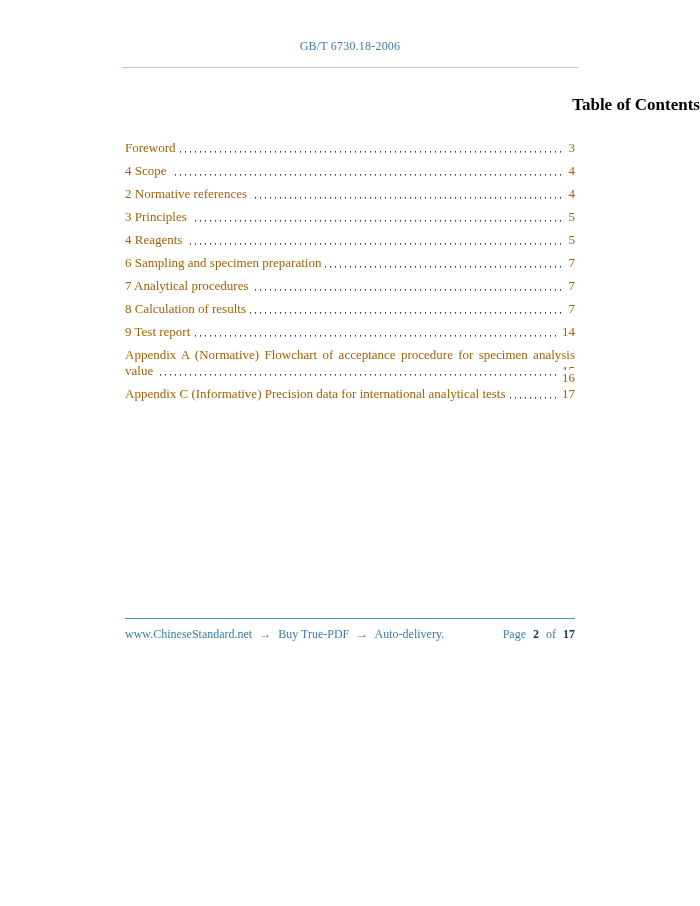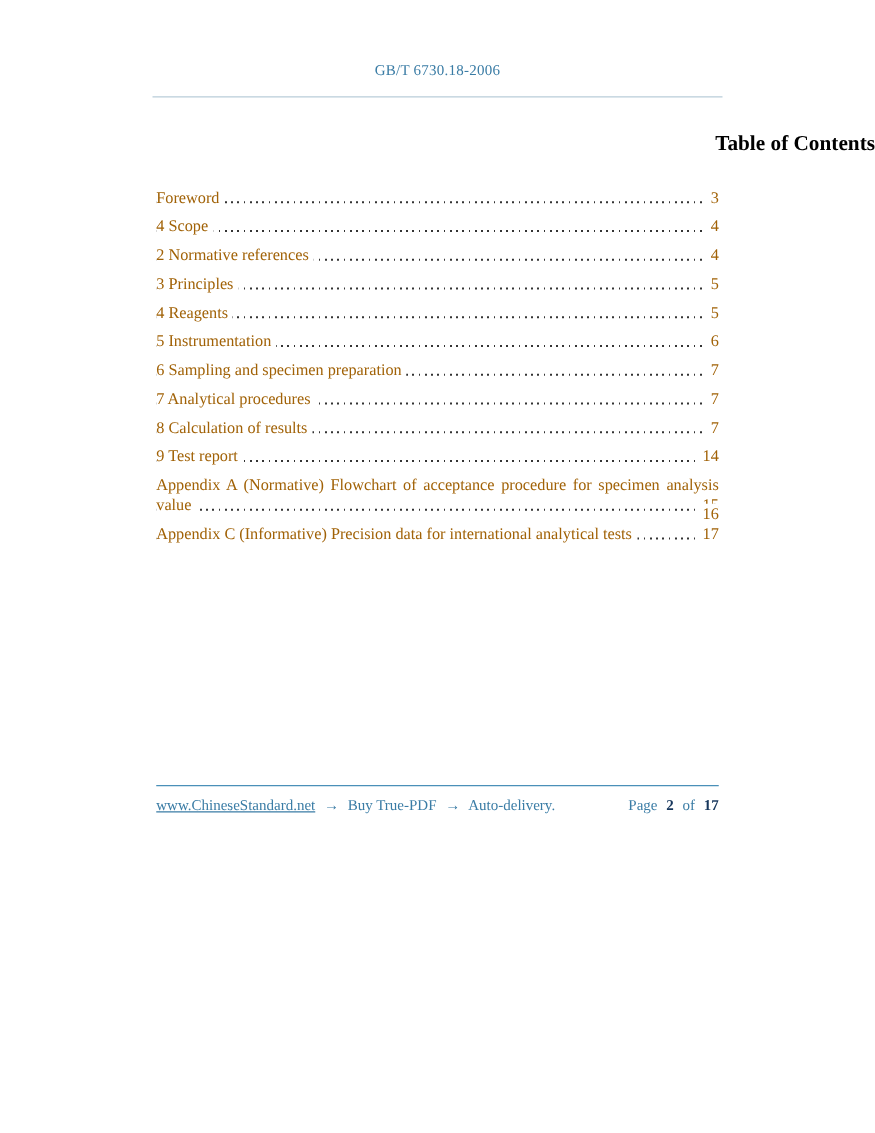--- a/index.html
+++ b/index.html
@@ -5,21 +5,21 @@
   * { margin: 0; padding: 0; box-sizing: border-box; }
   html, body { background: #ffffff; }
   body {
     font-family: "Liberation Serif", "DejaVu Serif", serif;
     color: #111111;
   }
   .page {
     position: relative;
     width: 700px;
     height: 680px;
-    margin: 12px auto;
+    margin: 2px auto;
     background: #ffffff;
     overflow: hidden;
   }
   
   .header {
     padding-top: 37px;
     text-align: center;
   }
   .doc-number {
     font-size: 12px;
@@ -84,21 +84,20 @@
   }
   .footer-row {
     display: flex;
     justify-content: space-between;
     align-items: baseline;
     font-size: 12px;
     color: var(--accent, #3a7ca5);
   }
   .footer-left span { margin-right: 4px; }
   .footer-link {
-    text-decoration: underline;
     color: var(--accent, #3a7ca5);
     cursor: pointer;
   }
   .footer-arrow { color: var(--accent, #3a7ca5); }
   .page-indicator span { margin-left: 4px; }
   .page-word, .of-word { color: var(--accent, #3a7ca5); }
   .page-num {
     font-weight: bold;
     color: #16365c;
   }
@@ -128,24 +127,20 @@
       <span class="toc-label">2 Normative references</span>
       <span class="toc-page">4</span>
     </div>
       <div class="toc-entry">
       <span class="toc-label">3 Principles</span>
       <span class="toc-page">5</span>
     </div>
       <div class="toc-entry">
       <span class="toc-label">4 Reagents</span>
       <span class="toc-page">5</span>
-    </div>
-      <div class="toc-entry">
-      <span class="toc-label">5 Instrumentation</span>
-      <span class="toc-page">6</span>
     </div>
       <div class="toc-entry">
       <span class="toc-label">6 Sampling and specimen preparation</span>
       <span class="toc-page">7</span>
     </div>
       <div class="toc-entry">
       <span class="toc-label">7 Analytical procedures</span>
       <span class="toc-page">7</span>
     </div>
       <div class="toc-entry">

